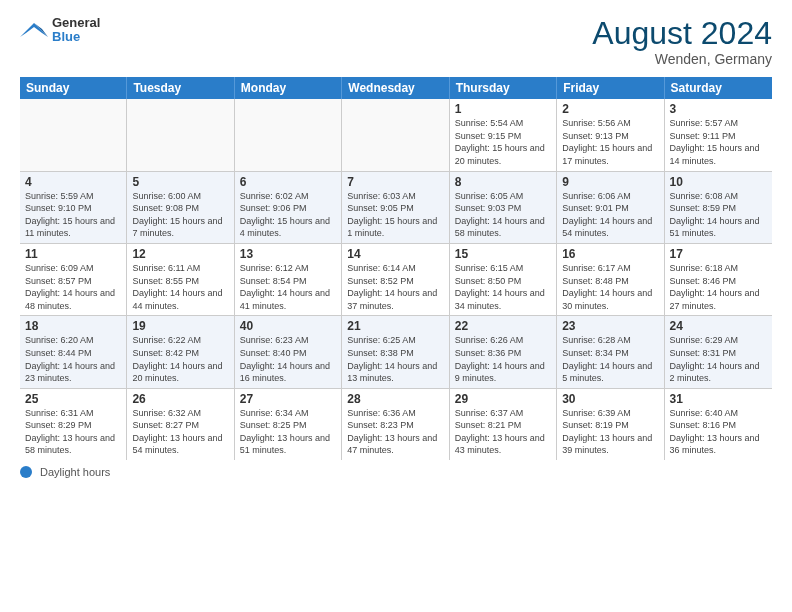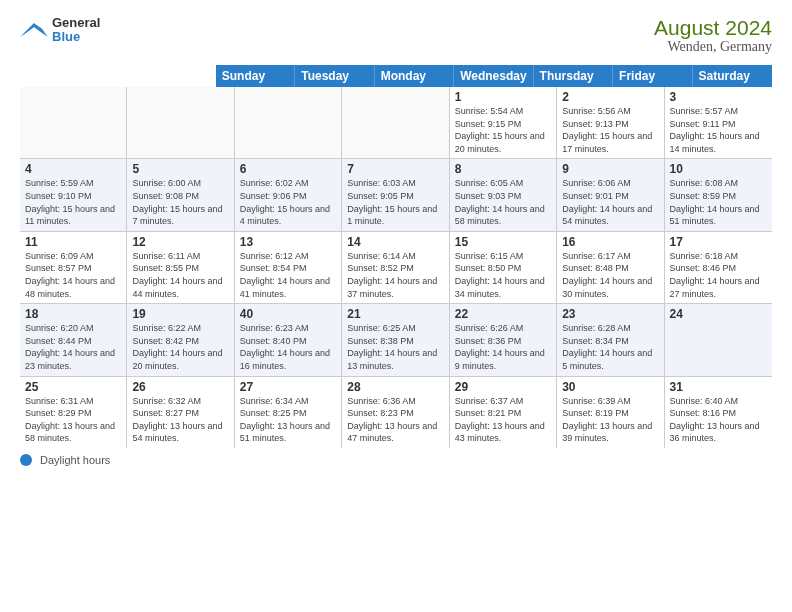--- a/index.html
+++ b/index.html
@@ -29,35 +29,33 @@
       gap: 4px;
     }
     .logo-bird {
       width: 28px;
       height: 22px;
     }
     .title-block {
       text-align: right;
     }
     .month-year {
-      font-size: 21px;
+      font-size: 32px;
       font-weight: normal;
-      color: #4d7c0f;
+      color: #0c4a6e;
       line-height: 1.1;
     }
     .location {
       font-size: 14px;
       color: #555;
-      font-family: Liberation Serif, serif;
     }
     .calendar {
       flex: 1;
       display: flex;
       flex-direction: column;
-      align-items: flex-end;
     }
     .cal-header-row {
       display: grid;
       grid-template-columns: repeat(7, 1fr);
       background: #2a7dc9;
     }
     .cal-header-cell {
       color: #fff;
       font-size: 12px;
       font-weight: bold;
@@ -250,20 +248,21 @@
           <div class="cal-cell">
             <div class="day-num">22</div>
             <div class="day-info">Sunrise: 6:26 AM<br>Sunset: 8:36 PM<br>Daylight: 14 hours and 9 minutes.</div>
           </div>
           <div class="cal-cell">
             <div class="day-num">23</div>
             <div class="day-info">Sunrise: 6:28 AM<br>Sunset: 8:34 PM<br>Daylight: 14 hours and 5 minutes.</div>
           </div>
           <div class="cal-cell">
             <div class="day-num">24</div>
+            <div class="day-info">Sunrise: 6:29 AM<br>Sunset: 8:31 PM<br>Daylight: 14 hours and 2 minutes.</div>
           </div>
         </div>
         <div class="cal-row">
           <div class="cal-cell">
             <div class="day-num">25</div>
             <div class="day-info">Sunrise: 6:31 AM<br>Sunset: 8:29 PM<br>Daylight: 13 hours and 58 minutes.</div>
           </div>
           <div class="cal-cell">
             <div class="day-num">26</div>
             <div class="day-info">Sunrise: 6:32 AM<br>Sunset: 8:27 PM<br>Daylight: 13 hours and 54 minutes.</div>

